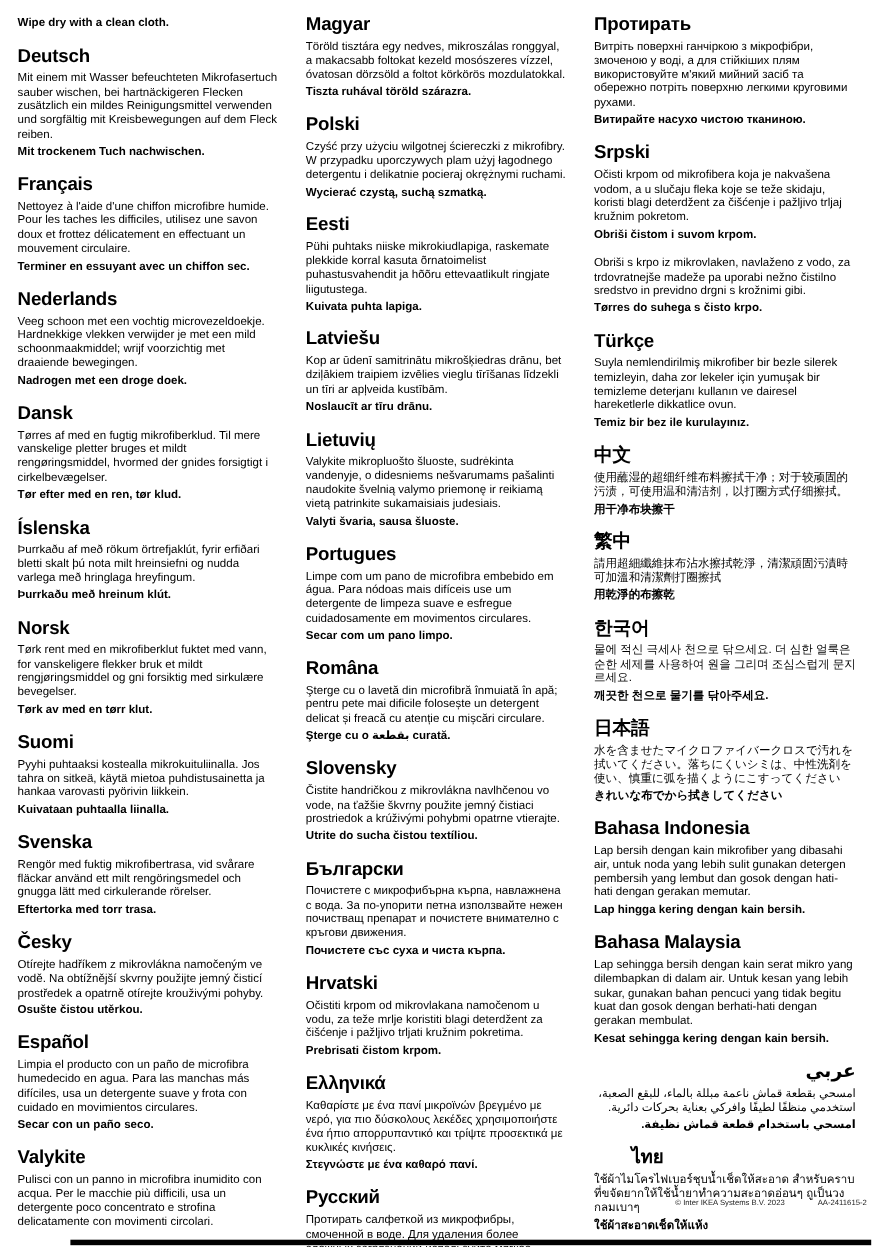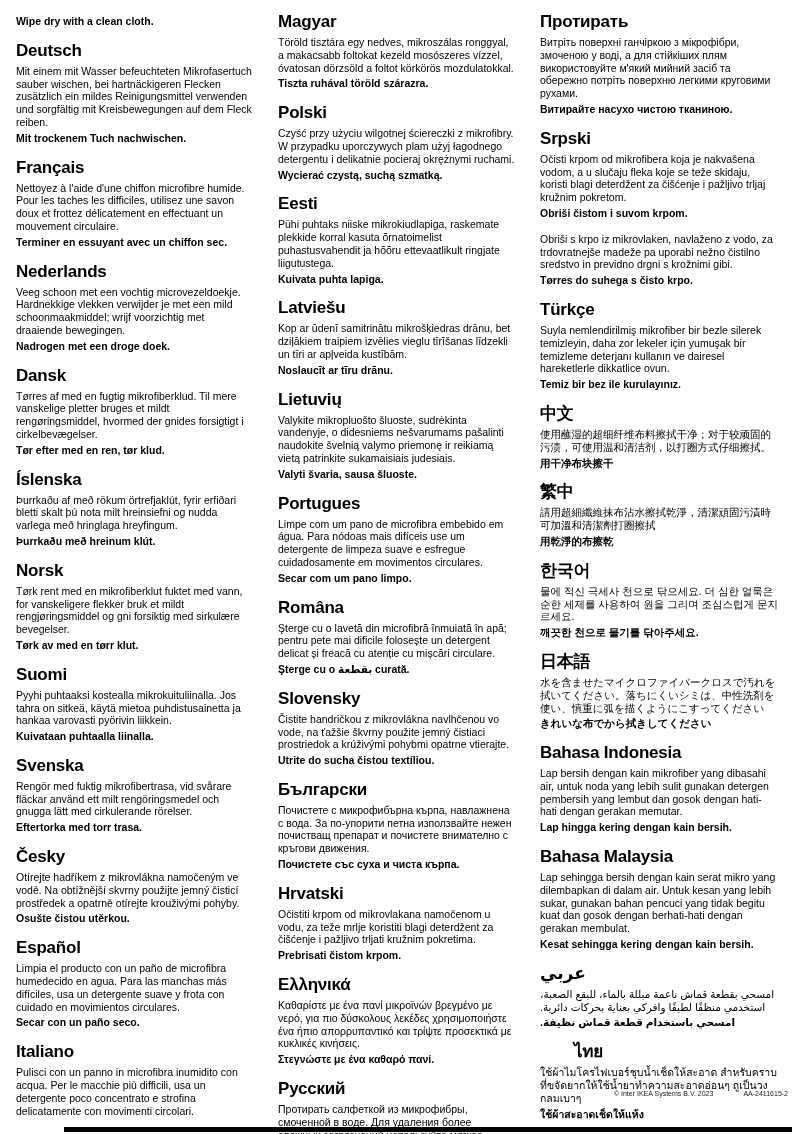--- a/index.html
+++ b/index.html
@@ -4,21 +4,21 @@
 <style>
   html,body{margin:0;padding:0;background:#fff;}
   .page{position:relative;width:802px;height:1134px;background:#ffffff;overflow:hidden;
         font-family:"Liberation Sans","DejaVu Sans",sans-serif;color:#000;}
   .cols{position:absolute;left:16px;top:12px;display:flex;gap:24px;}
   .col{width:238px;}
   section{margin-bottom:13px;}
   h2{font-size:17px;line-height:20px;margin:0 0 4px 0;font-weight:700;letter-spacing:-0.2px;}
   p{margin:0;font-size:10.5px;line-height:12.8px;}
   p.dry{margin-top:3px;font-weight:bold;}
-  .rtl{direction:rtl;text-align:left;}
+  .rtl{direction:rtl;text-align:right;}
   .indent-head h2{padding-left:34px;font-family:Liberation Serif, serif;}
   .footer{position:absolute;top:1089px;right:14px;display:flex;gap:30px;
           font-size:7px;line-height:9px;color:#222;}
   .bottom-bar{position:absolute;left:64px;right:10px;bottom:2px;height:5px;background:#000;}
 </style>
 </head>
 <body>
 
 <div class="page">
   <div class="cols">
@@ -71,21 +71,21 @@
         <h2>Česky</h2>
         <p>Otírejte hadříkem z mikrovlákna namočeným ve vodě. Na obtížnější skvrny použijte jemný čisticí prostředek a opatrně otírejte krouživými pohyby.</p>
         <p class="dry">Osušte čistou utěrkou.</p>
       </section>
       <section>
         <h2>Español</h2>
         <p>Limpia el producto con un paño de microfibra humedecido en agua. Para las manchas más difíciles, usa un detergente suave y frota con cuidado en movimientos circulares.</p>
         <p class="dry">Secar con un paño seco.</p>
       </section>
       <section>
-        <h2>Italiano</h2>
+        <h2>Valykite</h2>
         <p>Pulisci con un panno in microfibra inumidito con acqua. Per le macchie più difficili, usa un detergente poco concentrato e strofina delicatamente con movimenti circolari.</p>
 
       </section>
     </div>
 
     <div class="col">
       <section>
         <h2>Magyar</h2>
         <p>Töröld tisztára egy nedves, mikroszálas ronggyal, a makacsabb foltokat kezeld mosószeres vízzel, óvatosan dörzsöld a foltot körkörös mozdulatokkal.</p>
         <p class="dry">Tiszta ruhával töröld szárazra.</p>

